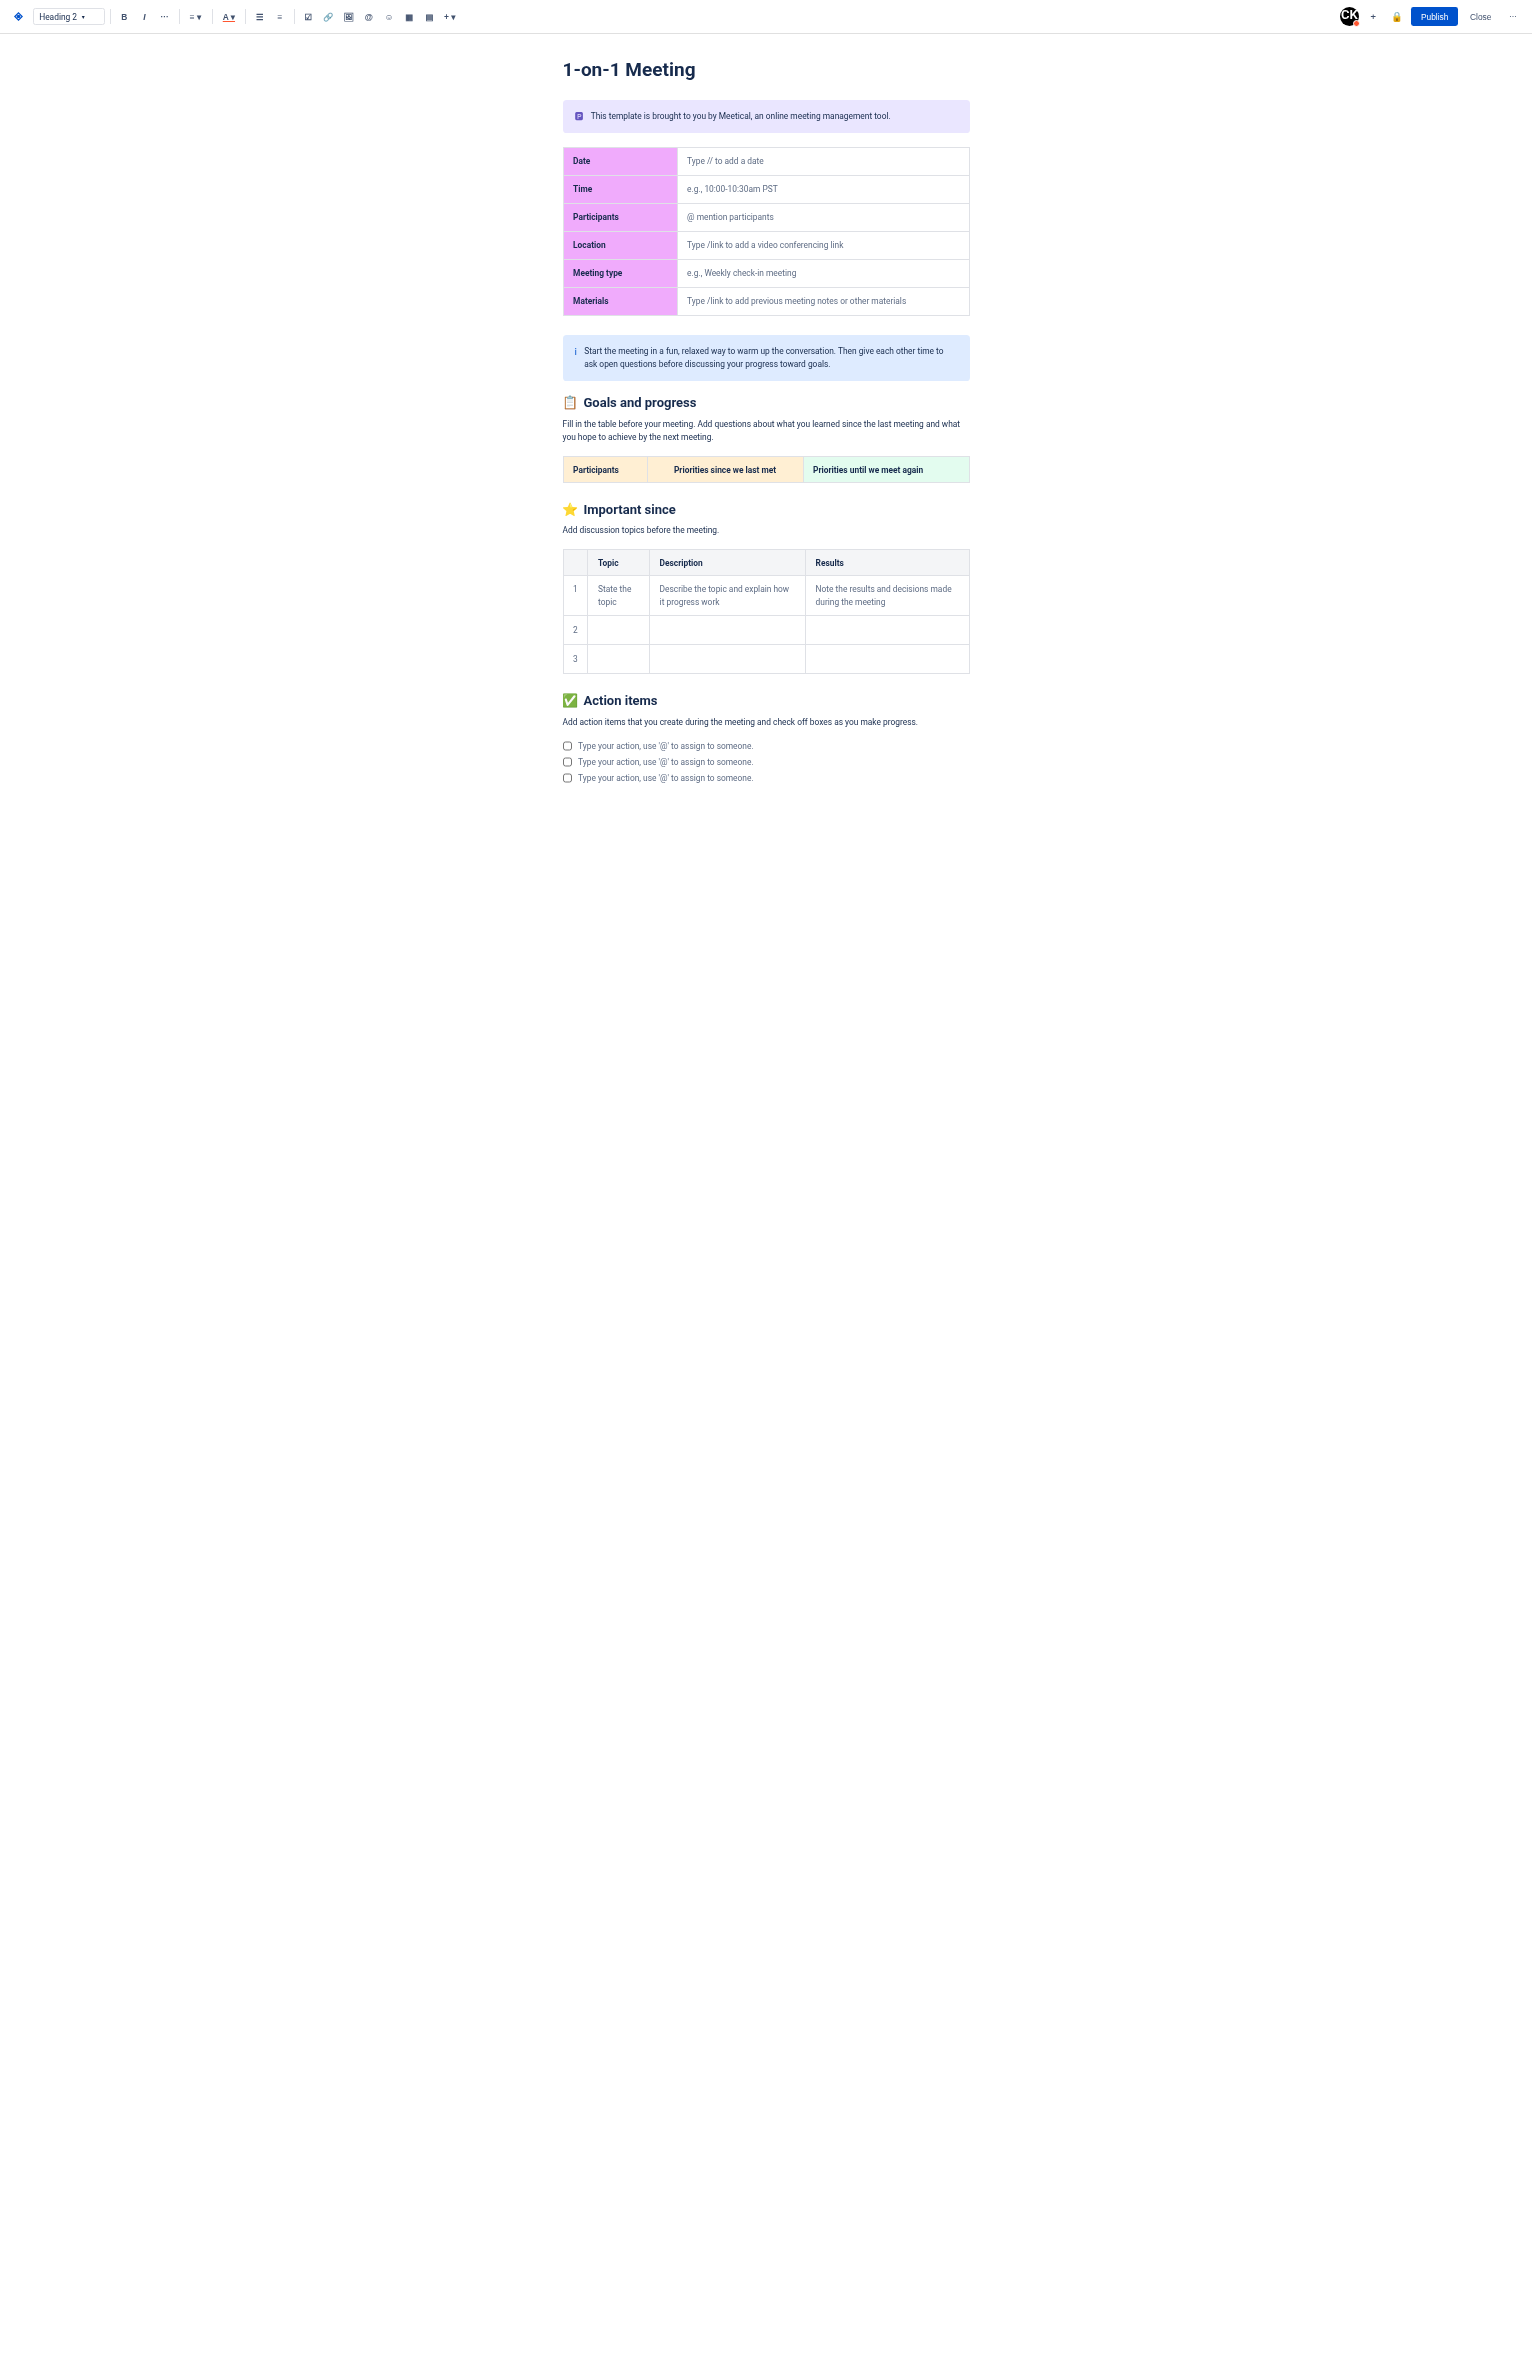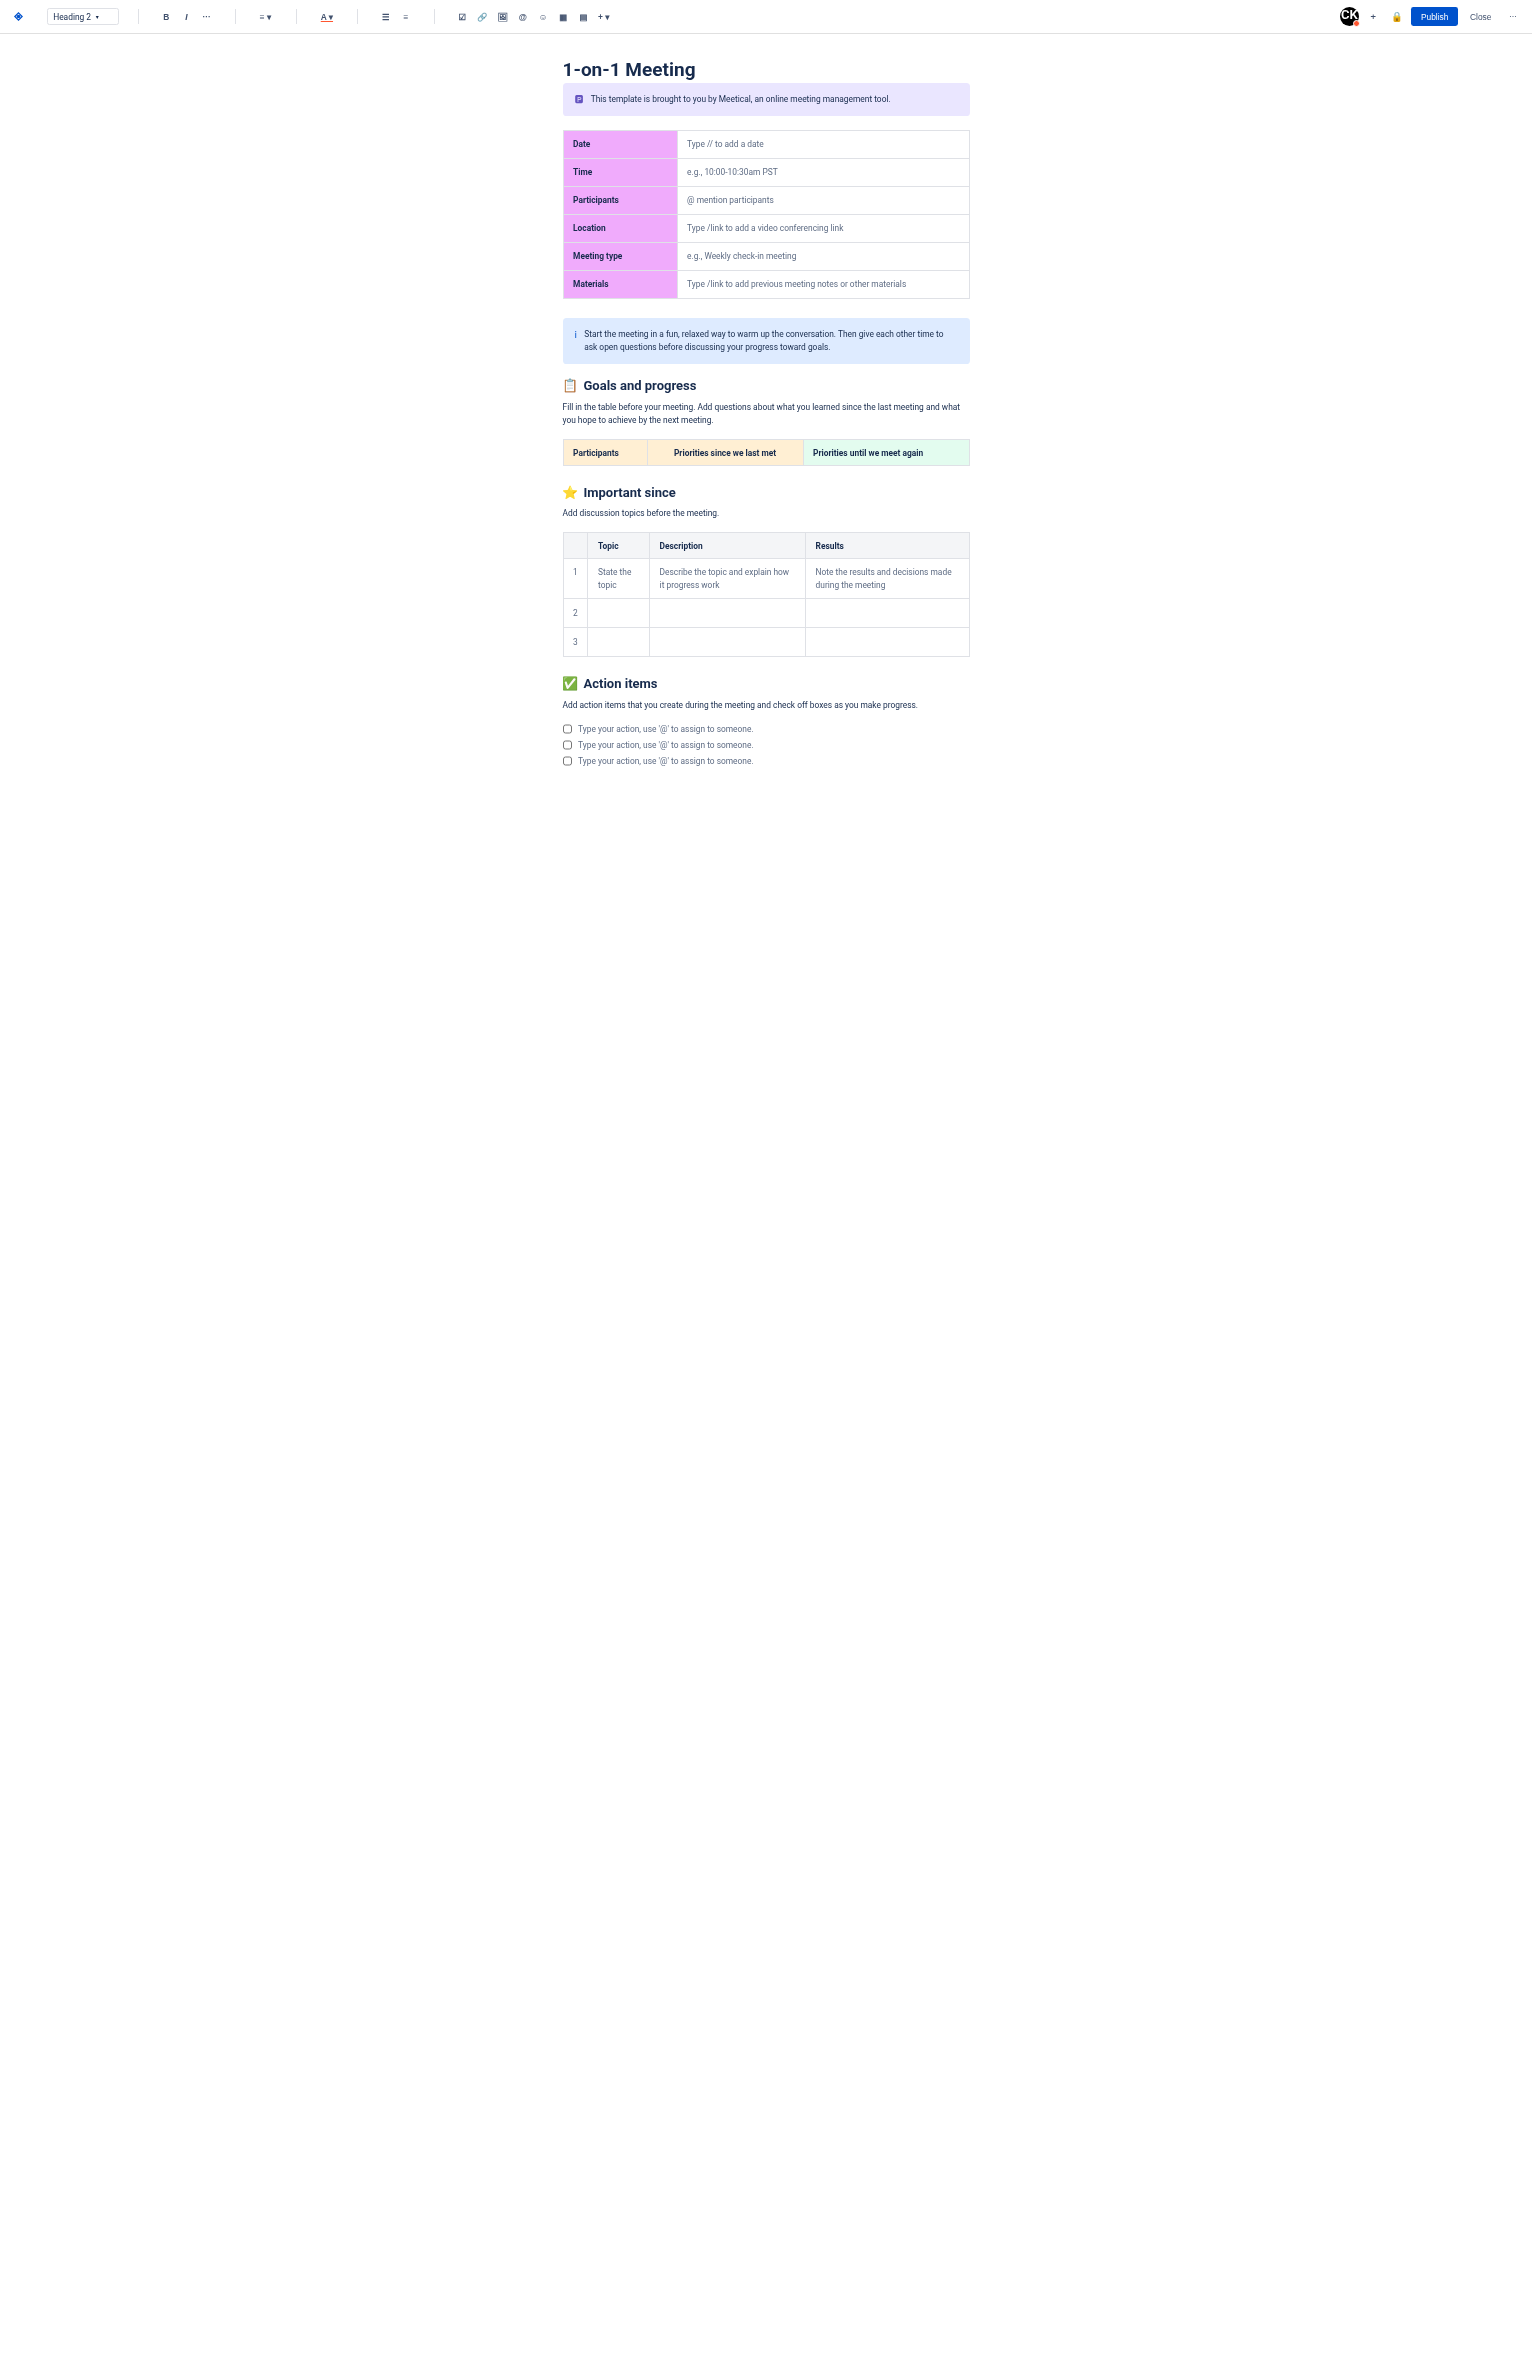--- a/index.html
+++ b/index.html
@@ -10,21 +10,21 @@
       background: #fff;
     }
 
     
     .toolbar {
       display: flex;
       align-items: center;
       padding: 0 9.6px;
       height: 34px;
       border-bottom: 0.6px solid #e0e0e0;
-      gap: 16px;
+      gap: 2px;
       position: sticky;
       top: 0;
       background: #fff;
       z-index: 100;
     }
     .toolbar-logo {
       width: 17px;
       height: 17px;
       margin-right: 4.8px;
       flex-shrink: 0;
@@ -127,21 +127,21 @@
     .content {
       max-width: 455px;
       margin: 0 auto;
       padding: 24px 24px 48px;
     }
 
     .page-title {
       font-size: 19px;
       font-weight: 700;
       color: #172b4d;
-      margin-bottom: 2px;
+      margin-bottom: 19px;
     }
 
     
     .info-box {
       border-radius: 3.6px;
       padding: 9.6px 12px;
       margin-bottom: 14.4px;
       display: flex;
       align-items: flex-start;
       gap: 7.2px;

